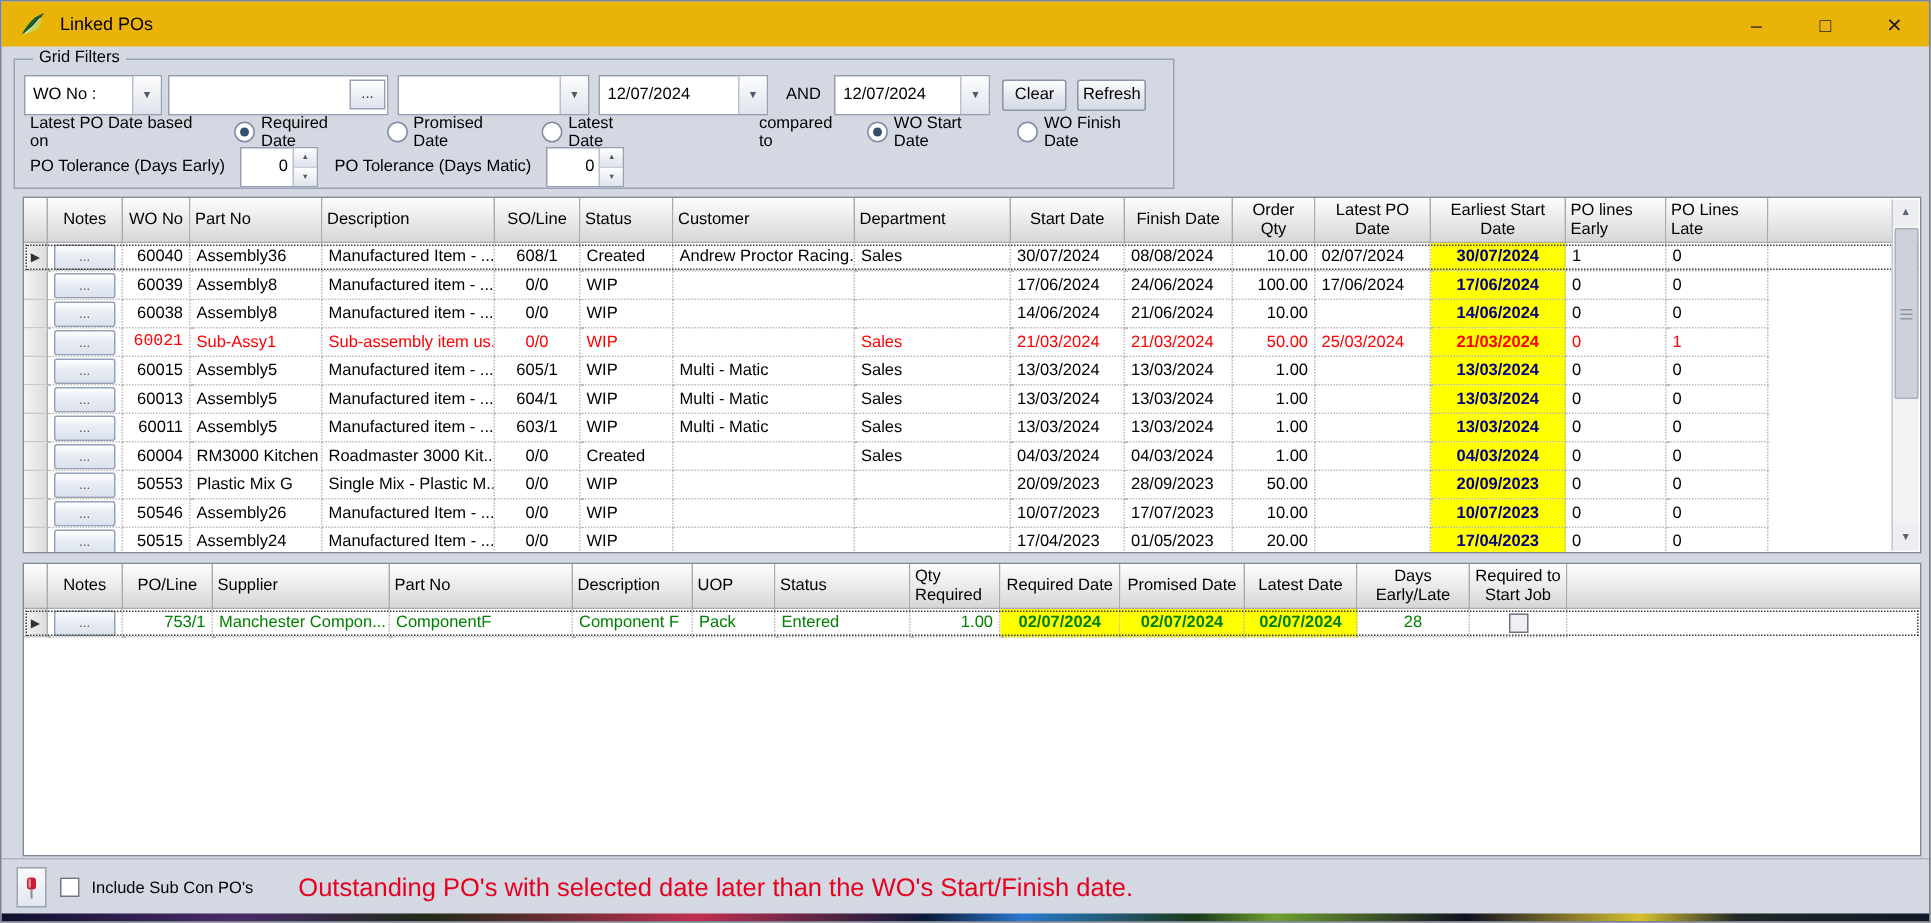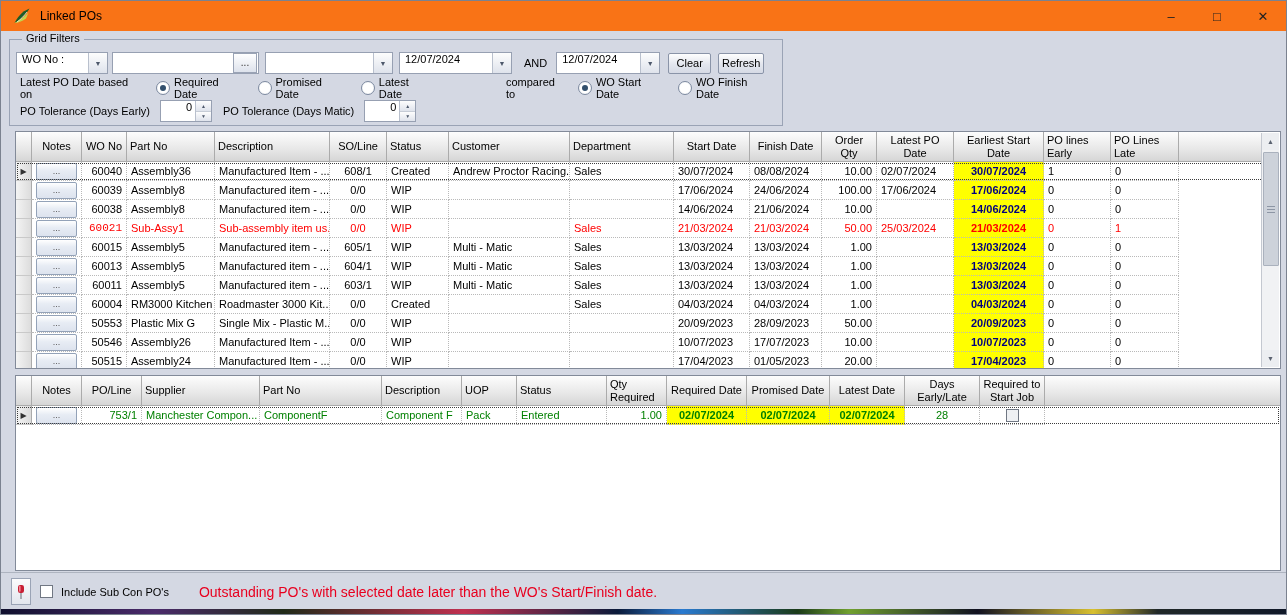--- a/index.html
+++ b/index.html
@@ -1,29 +1,29 @@
 <!DOCTYPE html>
 <html><head>
 <meta charset="utf-8">
 <style>
   html,body{margin:0;padding:0;}
   body{font-family:"Liberation Sans",sans-serif;background:#555;}
   .window{position:relative;width:1287px;height:615px;background:#d4d8e3;overflow:hidden;border:1px solid #7b8290;box-sizing:border-box;}
   
-  .titlebar{position:absolute;left:0;top:0;width:100%;height:30px;background:#f97316;display:flex;align-items:center;}
+  .titlebar{position:absolute;left:0;top:0;width:100%;height:30px;background:#eab308;display:flex;align-items:center;}
   .app-icon{width:20px;height:20px;margin-left:11px;}
   .title-text{margin-left:8px;font-size:12px;color:#000;}
   .win-controls{position:absolute;right:0;top:0;height:30px;display:flex;}
   .win-btn{width:46px;height:30px;display:flex;align-items:center;justify-content:center;font-size:13px;color:#222;}
   
   .groupbox{position:absolute;left:8px;top:38px;width:772px;height:85px;border:1px solid #9aa3b5;border-radius:0;}
   .gb-legend{position:absolute;left:12px;top:-8px;background:#d4d8e3;padding:0 4px;font-size:11px;color:#000;}
   .frow{position:absolute;display:flex;align-items:center;font-size:11px;color:#000;}
   
-  .tb,.combo,.datebox,.spinbox{background:#fff;border:1px solid #97a0b2;box-sizing:border-box;height:22px;display:flex;font-size:11px;}
+  .tb,.combo,.datebox,.spinbox{background:#fff;border:1px solid #97a0b2;box-sizing:border-box;height:27px;display:flex;align-items:center;font-size:11px;}
   .combo .val,.datebox .val{flex:1;padding-left:5px;white-space:nowrap;overflow:hidden;}
   .dd-btn{width:18px;height:100%;border-left:1px solid #b9c0cd;background:linear-gradient(#fdfdfd,#dfe3ec);display:flex;align-items:center;justify-content:center;color:#4d586b;font-size:7px;}
   .browse-btn{width:22px;height:18px;margin-right:1px;border:1px solid #9aa3b5;background:linear-gradient(#ffffff,#dde2ec);display:flex;align-items:center;justify-content:center;font-size:10px;color:#333;line-height:4px;}
   .btn{border:1px solid #8a94a8;background:linear-gradient(#fefefe,#e3e6ee 55%,#d6dae5);font-size:11px;color:#000;display:flex;align-items:center;justify-content:center;box-sizing:border-box;border-radius:2px;}
   .btn.disabled{color:#9a9da5;border-color:#b3b8c2;background:linear-gradient(#f2f3f6,#e2e4ea);}
   .btn.default{border:1px solid #2d4e6e;box-shadow:0 0 0 1px #9db8d2 inset;}
   .radio{width:12px;height:12px;border-radius:50%;border:1px solid #7d8aa0;background:radial-gradient(#ffffff 55%,#dfe4ec);margin-right:4px;position:relative;flex:0 0 auto;}
   .radio.on::after{content:"";position:absolute;left:3px;top:3px;width:6px;height:6px;border-radius:50%;background:#33506d;}
   .spinbox{width:52px;}
   .spinbox .val{flex:1;text-align:right;padding-right:3px;}
@@ -48,21 +48,21 @@
   .notes-btn{width:44px;height:15px;margin:0 auto;border:1px solid #93a2b8;border-radius:2px;background:linear-gradient(#ffffff,#e7ecf4 45%,#dde3ee);display:flex;align-items:center;justify-content:center;font-size:9px;color:#555;line-height:5px;}
   
   .vscroll{position:absolute;top:1px;right:1px;bottom:1px;width:17px;background:#f1f2f4;border-left:1px solid #c4c8d0;}
   .sb-btn{position:absolute;left:0;width:17px;height:17px;background:#eceef1;display:flex;align-items:center;justify-content:center;font-size:7px;color:#5a6270;}
   .sb-thumb{position:absolute;left:1px;width:14px;background:#cdd2da;border:1px solid #aab1bd;border-radius:1px;}
   .sb-grip{position:absolute;left:3px;top:50%;width:8px;height:1px;background:#8d96a5;box-shadow:0 -3px 0 #8d96a5,0 3px 0 #8d96a5;}
   
   .footer{position:absolute;left:0;top:571px;width:100%;height:37px;border-top:1px solid #aeb4c0;display:flex;align-items:center;}
   .pin-btn{width:18px;height:25px;margin-left:10px;border:1px solid #9aa3b5;background:linear-gradient(#fbfbfc,#e2e6ee);display:flex;align-items:center;justify-content:center;}
   .footer-label{font-size:11px;margin-left:8px;color:#000;}
-  .warning{font-size:14px;color:#e8001f;margin-left:30px;}
+  .warning{font-size:17px;color:#e8001f;margin-left:30px;}
   .footer-btns{position:absolute;right:13px;top:11px;display:flex;gap:7px;}
   .footer-btns .btn{width:90px;height:23px;}
   .footer-btns .btn.close{width:56px;}
   .deskstrip{position:absolute;left:0;top:608px;width:100%;height:7px;background:linear-gradient(90deg,#10102e,#4a2a6a 12%,#202a18 22%,#c03050 36%,#0a1a3a 48%,#2a7ad0 53%,#1a3a18 62%,#70a030 66%,#101020 76%,#d8c030 85%,#202828 90%,#101828 100%);}
   u{text-decoration:underline;}
 </style>
 </head>
 <body>
 
 <div class="window">

